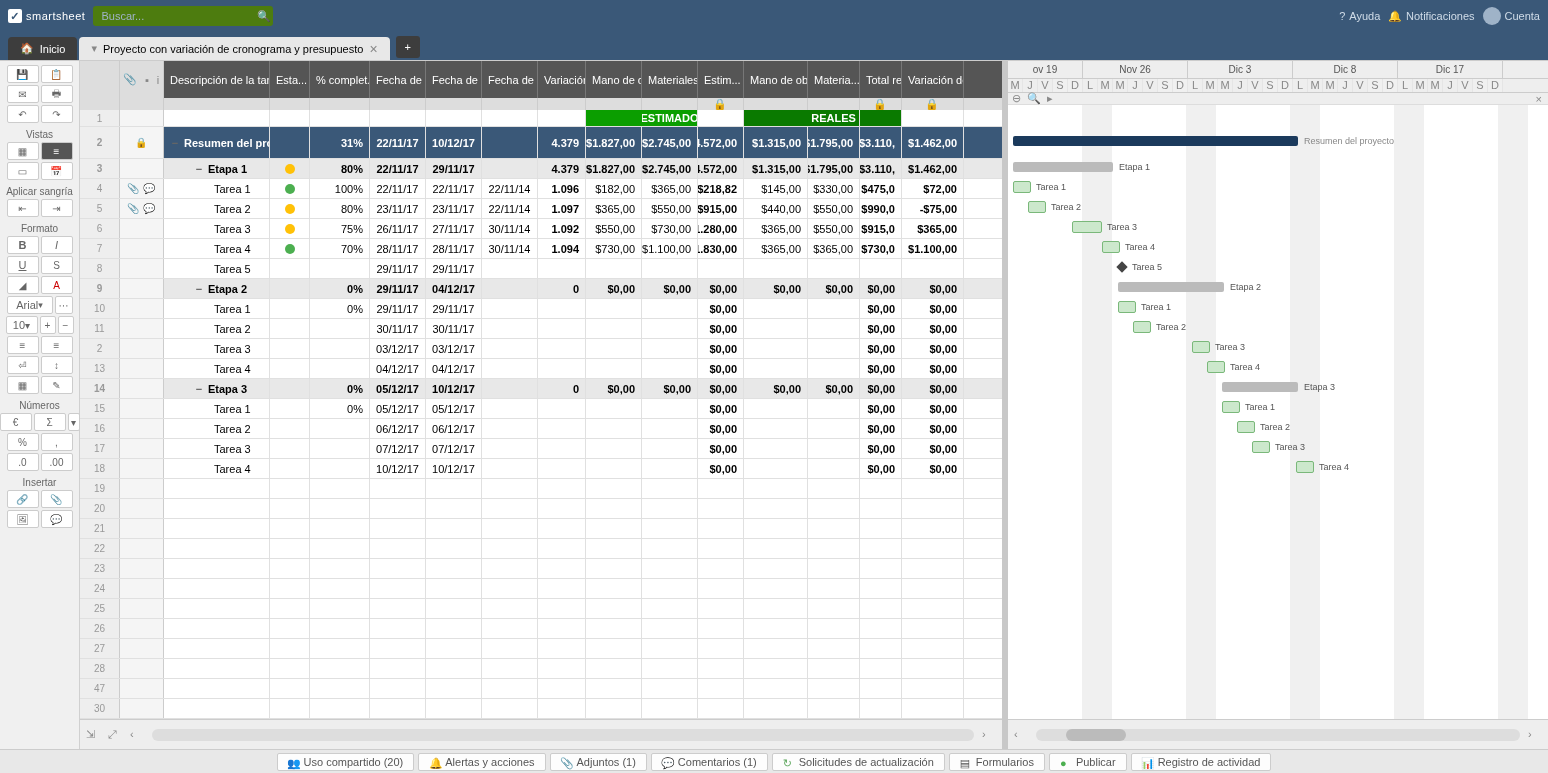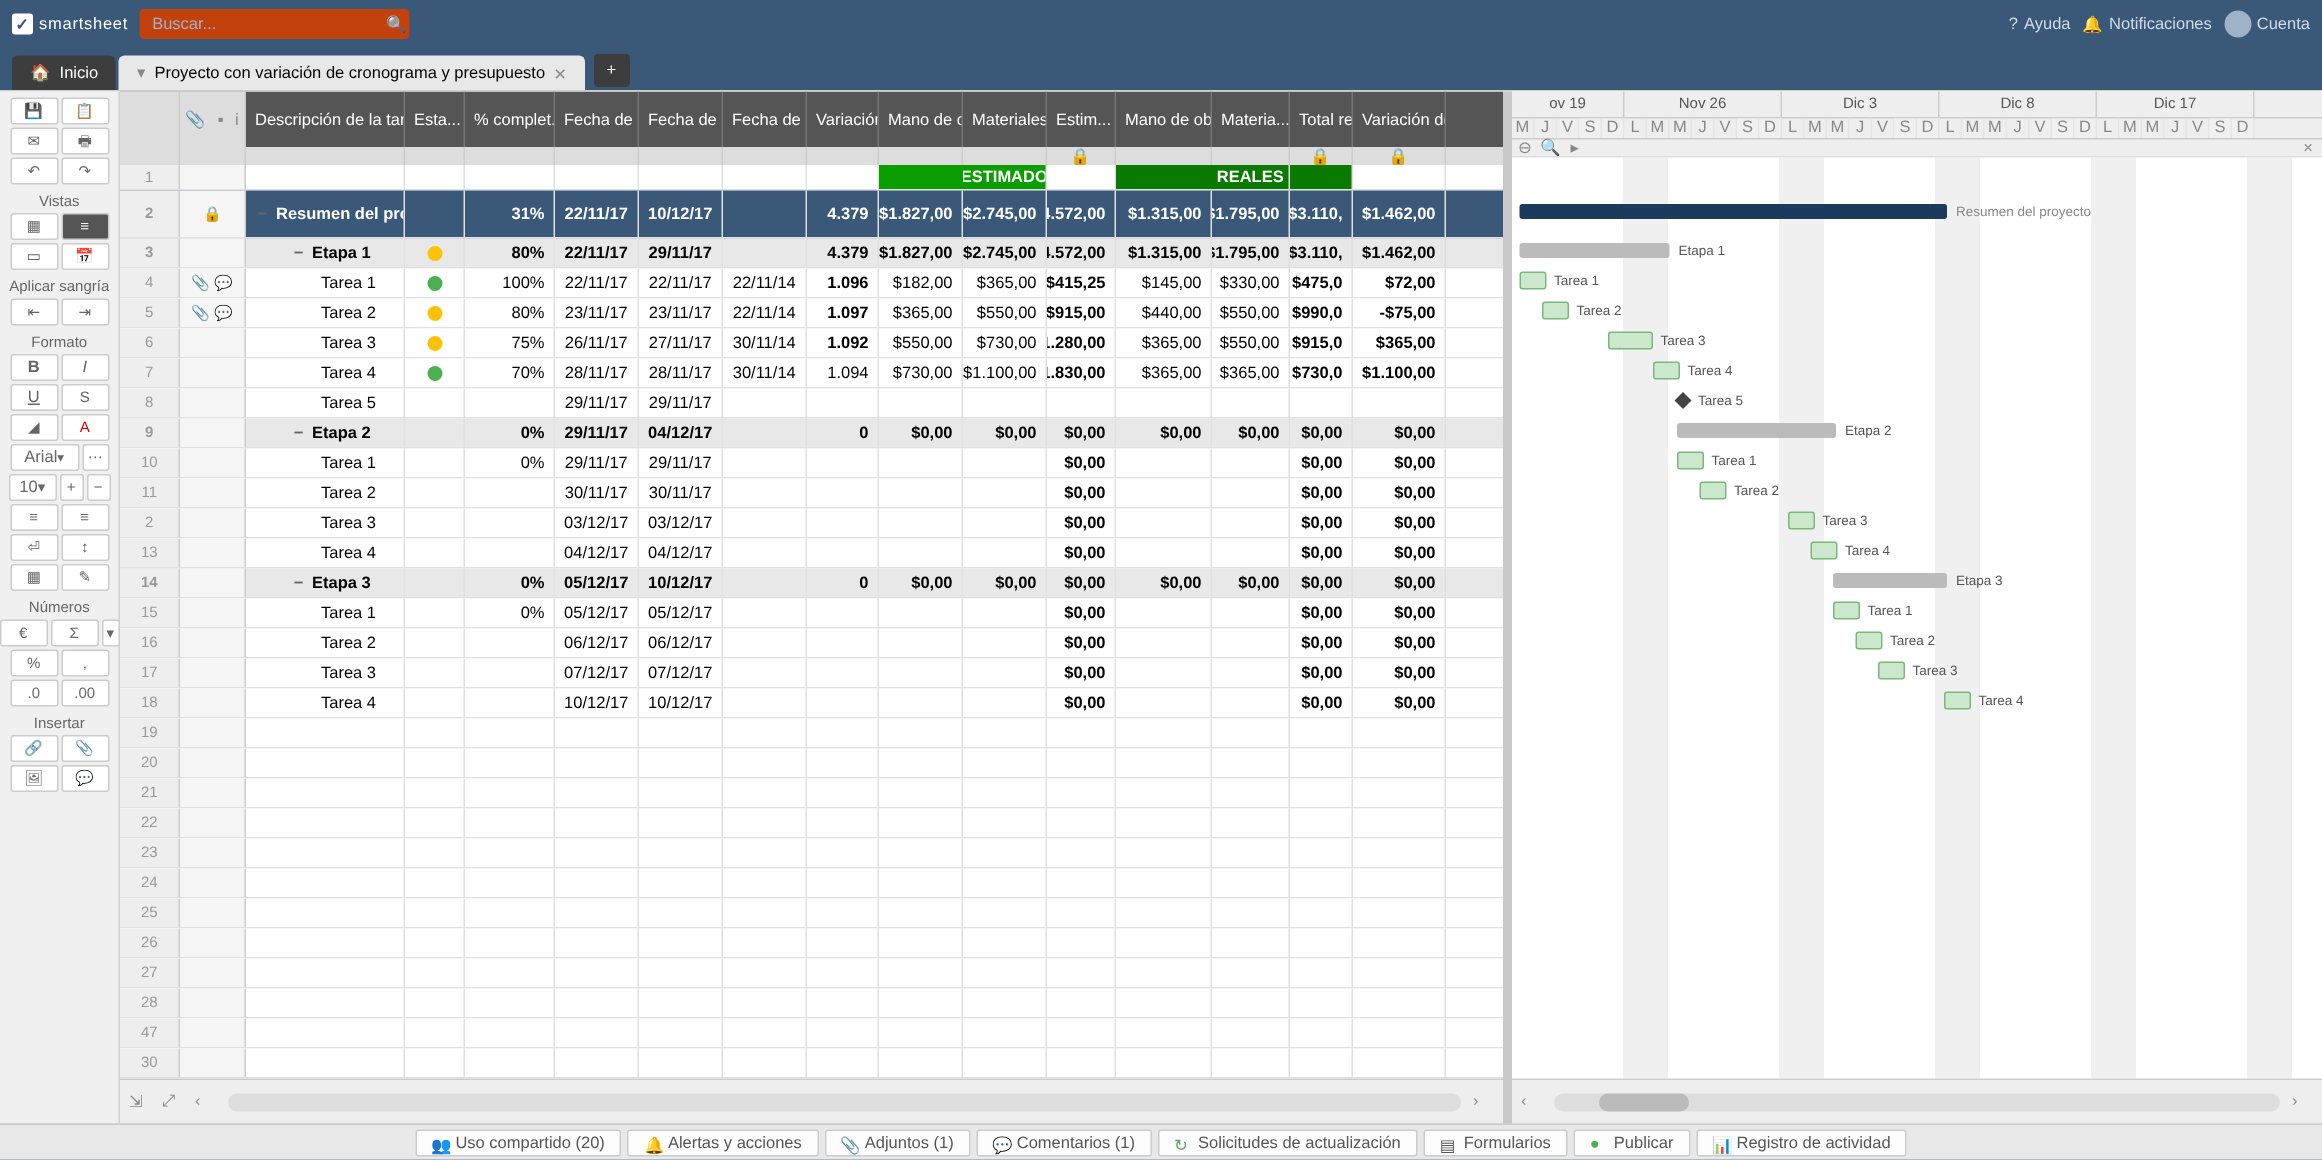--- a/index.html
+++ b/index.html
@@ -3,21 +3,21 @@
 <meta charset="utf-8">
 <style>
 * { margin:0; padding:0; box-sizing:border-box; font-family:Arial,sans-serif; font-size:11px; }
 body { background:#3a5878; overflow:hidden; }
 .app { width:1548px; height:773px; display:flex; flex-direction:column; }
 
 
 .topbar { height:32px; background:#3a5878; display:flex; align-items:center; padding:0 8px; color:#fff; gap:8px; }
 .logo { display:flex; align-items:center; gap:4px; font-size:13px; font-weight:400; letter-spacing:0.5px; }
 .logo-icon { width:14px; height:14px; background:#fff; display:inline-flex; align-items:center; justify-content:center; color:#3a5878; font-weight:bold; border-radius:2px; }
-.search { background:#c2410c; border:none; padding:4px 8px; color:#fff; width:180px; border-radius:3px; }
+.search { background:#4d7c0f; border:none; padding:4px 8px; color:#fff; width:180px; border-radius:3px; }
 .search::placeholder { color:#9fb3c8; }
 .spacer { flex:1; }
 .topbar-link { color:#d0dce8; font-size:11px; display:flex; align-items:center; gap:4px; cursor:pointer; }
 .avatar { width:18px; height:18px; border-radius:50%; background:#9fb3c8; display:inline-block; }
 
 
 .tabstrip { height:28px; background:#3a5878; display:flex; align-items:flex-end; padding-left:8px; gap:2px; }
 .tab { background:#e8e8e8; border-radius:4px 4px 0 0; padding:5px 12px; display:flex; align-items:center; gap:6px; cursor:pointer; font-size:11px; }
 .tab.home { background:#3d3d3d; color:#fff; }
 .tab-close { color:#888; cursor:pointer; font-size:14px; line-height:10px; }
@@ -343,21 +343,21 @@
                 <div class="gcell c-est" style="justify-content: center;">
                   <span class="dot green"></span>
                 </div>
                 <div class="gcell c-pct num">100%</div>
                 <div class="gcell c-fip center">22/11/17</div>
                 <div class="gcell c-fe center">22/11/17</div>
                 <div class="gcell c-fir center">22/11/14</div>
                 <div class="gcell c-vf num" style="font-weight: bold;">1.096</div>
                 <div class="gcell c-mo num">$182,00</div>
                 <div class="gcell c-mat num">$365,00</div>
-                <div class="gcell c-et num" style="font-weight: bold;">$415,25</div>
+                <div class="gcell c-et num" style="font-weight: bold;">$218,82</div>
                 <div class="gcell c-mor num">$145,00</div>
                 <div class="gcell c-matr num">$330,00</div>
                 <div class="gcell c-tr num" style="font-weight: bold;">$475,0</div>
                 <div class="gcell c-vp num" style="font-weight: bold;">$72,00</div>
               </div>
               <div class="grow ">
                 <div class="gcell rownum">5</div>
                 <div class="gcell attcol">📎 💬</div>
                 <div class="gcell c-desc">
                   <span class="indent2">Tarea 2</span>
@@ -406,21 +406,21 @@
                 <div class="gcell c-desc">
                   <span class="indent2">Tarea 4</span>
                 </div>
                 <div class="gcell c-est" style="justify-content: center;">
                   <span class="dot green"></span>
                 </div>
                 <div class="gcell c-pct num">70%</div>
                 <div class="gcell c-fip center">28/11/17</div>
                 <div class="gcell c-fe center">28/11/17</div>
                 <div class="gcell c-fir center">30/11/14</div>
-                <div class="gcell c-vf num" style="font-weight: normal;">1.094</div>
+                <div class="gcell c-vf num" style="font-weight: bold;">1.094</div>
                 <div class="gcell c-mo num">$730,00</div>
                 <div class="gcell c-mat num">$1.100,00</div>
                 <div class="gcell c-et num" style="font-weight: bold;">$1.830,00</div>
                 <div class="gcell c-mor num">$365,00</div>
                 <div class="gcell c-matr num">$365,00</div>
                 <div class="gcell c-tr num" style="font-weight: bold;">$730,0</div>
                 <div class="gcell c-vp num" style="font-weight: bold;">$1.100,00</div>
               </div>
               <div class="grow ">
                 <div class="gcell rownum">8</div>

